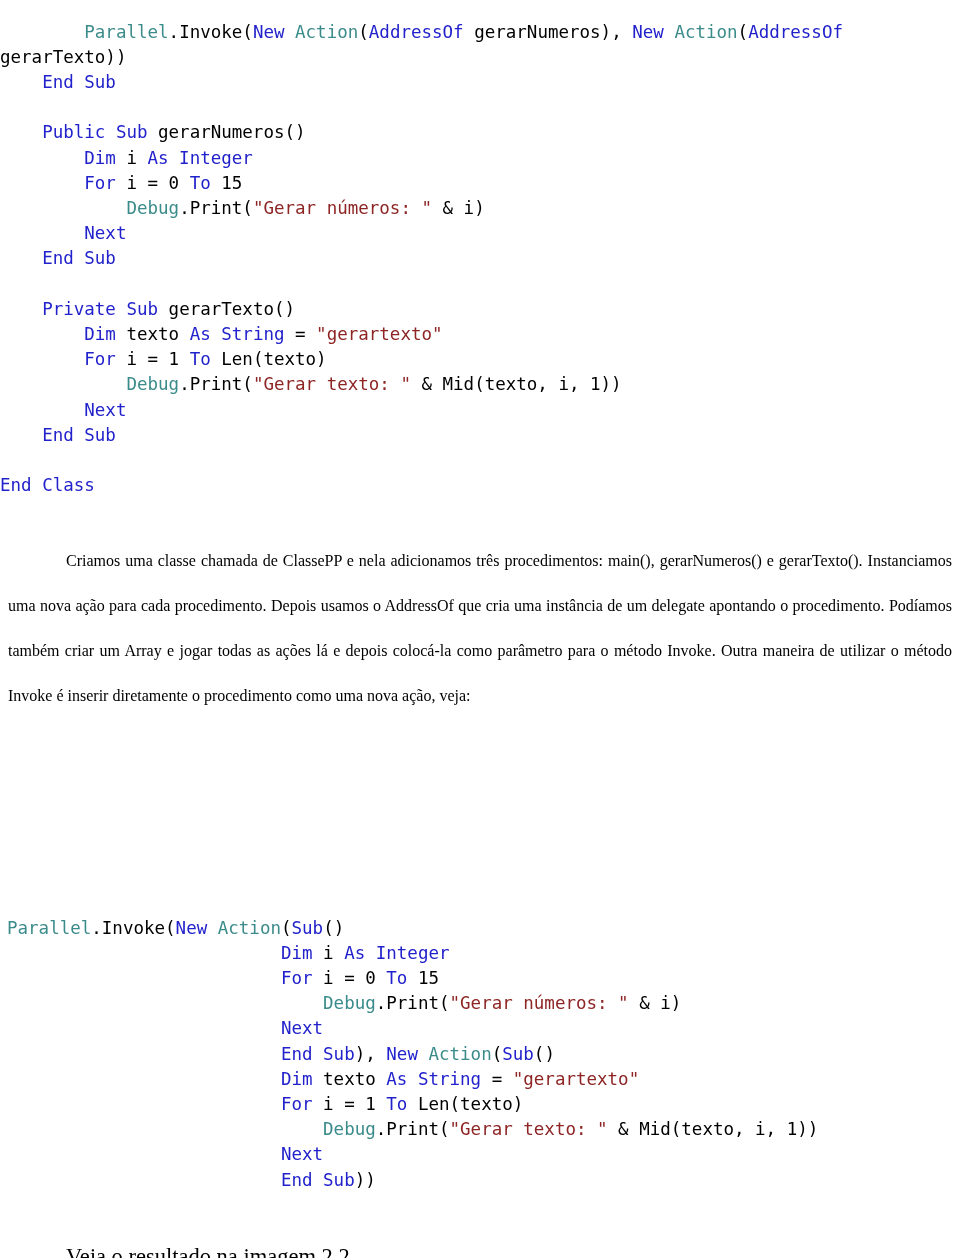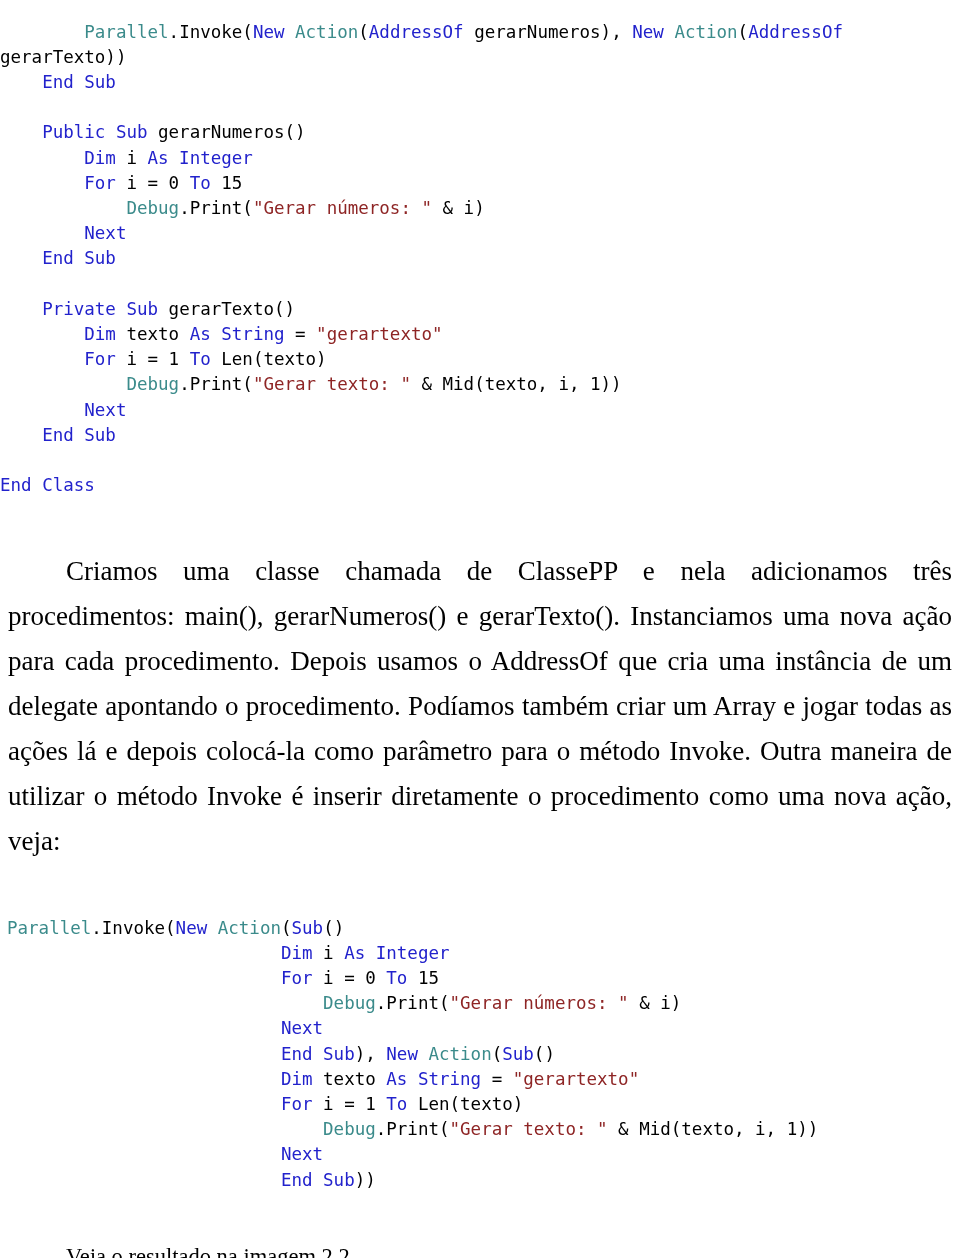--- a/index.html
+++ b/index.html
@@ -59,21 +59,21 @@
     width: 960px;
     padding-left: 7px;
   }
 
   
   .prose {
     position: absolute;
     left: 8px;
     width: 944px;
     font-family: "Liberation Serif", "DejaVu Serif", serif;
-    font-size: 27px;
+    font-size: 16px;
     line-height: 45px;
     text-align: justify;
     text-indent: 58px;
     color: #000000;
   }
   #paragraph-explanation {
     top: 522px;
   }
   #closing-line {
     position: absolute;

